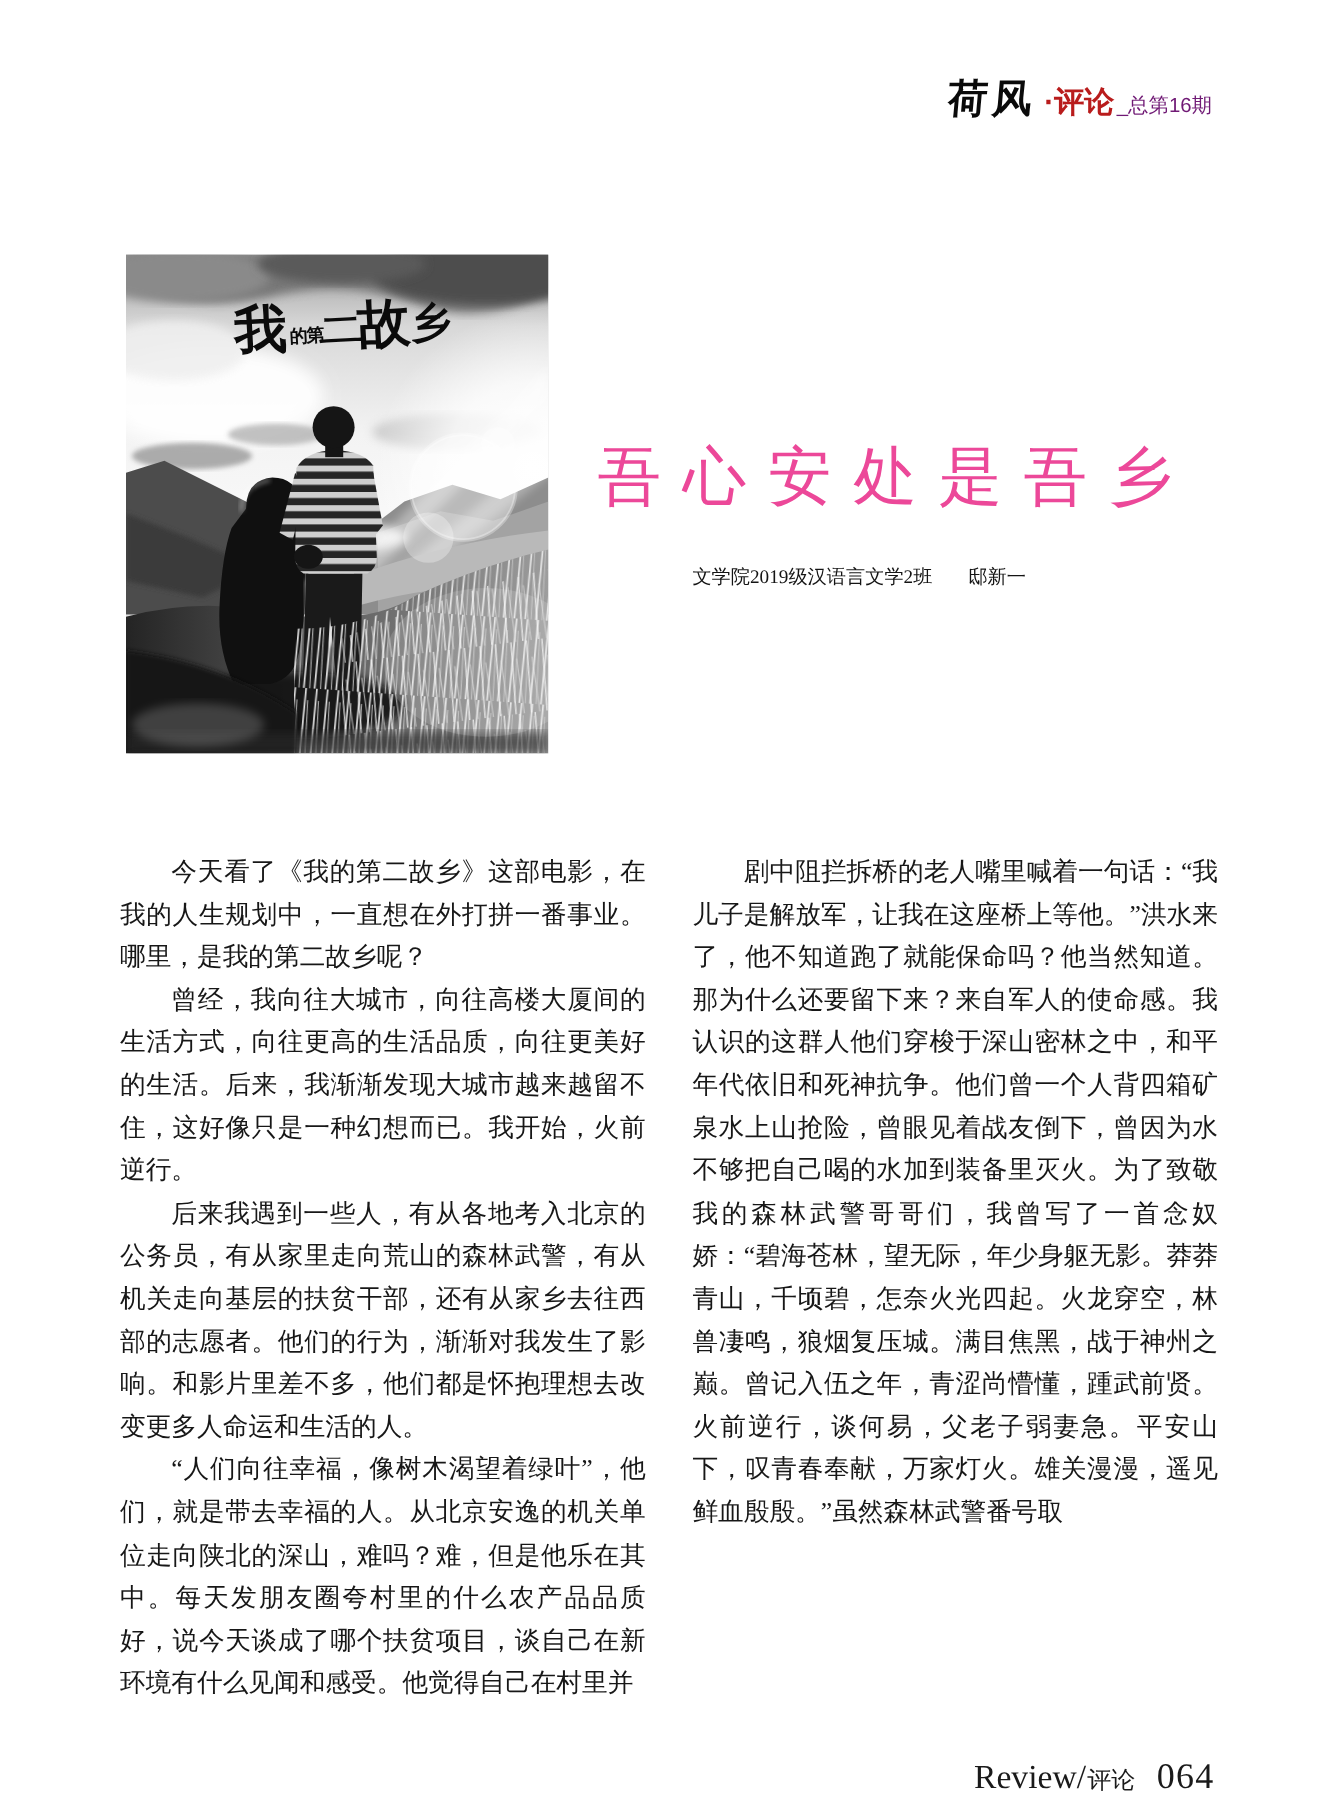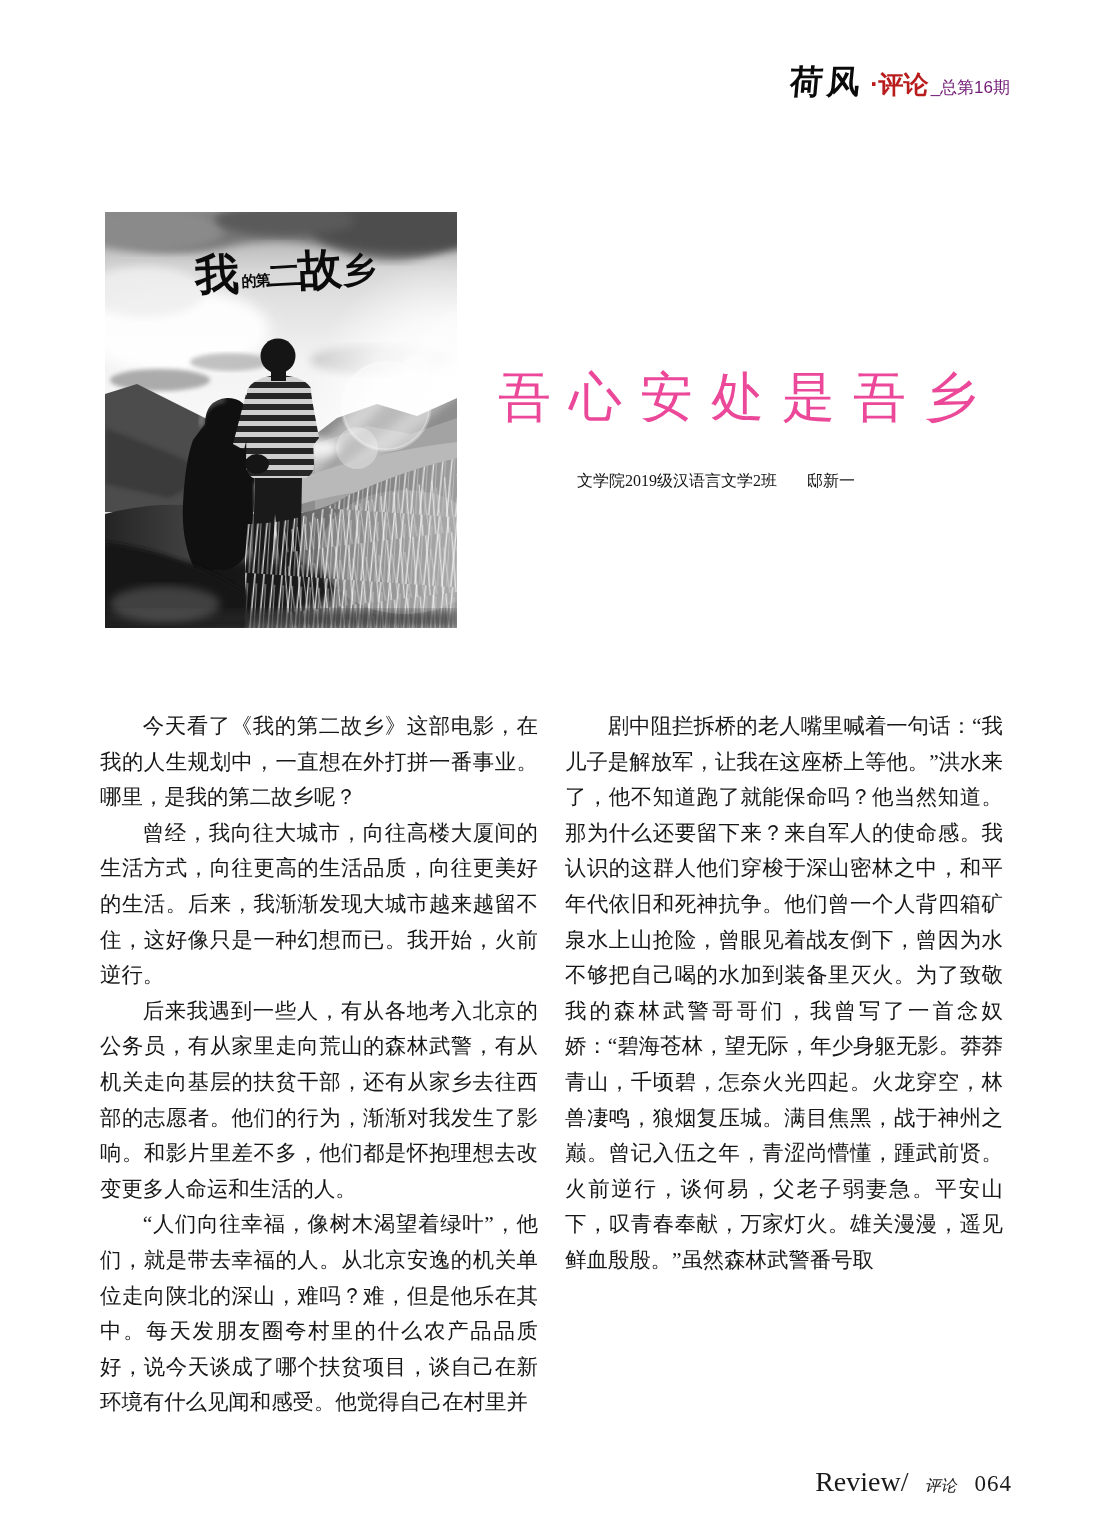--- a/index.html
+++ b/index.html
@@ -59,40 +59,40 @@
   }
   .byline{
     position:absolute;left:577px;top:471px;
     font-size:16px;color:#141414;white-space:nowrap;
   }
   .byline .author{margin-left:30px;}
 
   
   .body-text{
     position:absolute;left:100px;top:709px;width:915px;
-    display:flex;gap:27px;
+    display:flex;gap:39px;
   }
   .col{width:438px;}
   .col p{
     margin:0;
     font-size:21.4px;line-height:35.6px;
     text-align:justify;text-justify:inter-ideograph;
     color:#171717;
   }
   .col p.indent{text-indent:2em;}
   .col p.no-indent{text-indent:0;}
 
   
   .footer{
     position:absolute;top:1437px;right:104px;
     display:flex;align-items:baseline;white-space:nowrap;color:#1a1a1a;
   }
   .footer .f-en{font-size:28px;margin-top:29px;}
-  .footer .f-zh{font-size:16px;margin-left:16px;font-style:italic;}
-  .footer .f-num{font-size:23px;margin-left:18px;letter-spacing:1px;}
+  .footer .f-zh{font-size:20px;margin-left:1px;}
+  .footer .f-num{font-size:30px;margin-left:18px;letter-spacing:1px;}
 </style>
 </head>
 <body>
 
 <div class="page">
 
   <div class="masthead">
     <span class="brand">荷风</span>
     <span class="section">·评论</span>
     <span class="issue">_总第16期</span>

